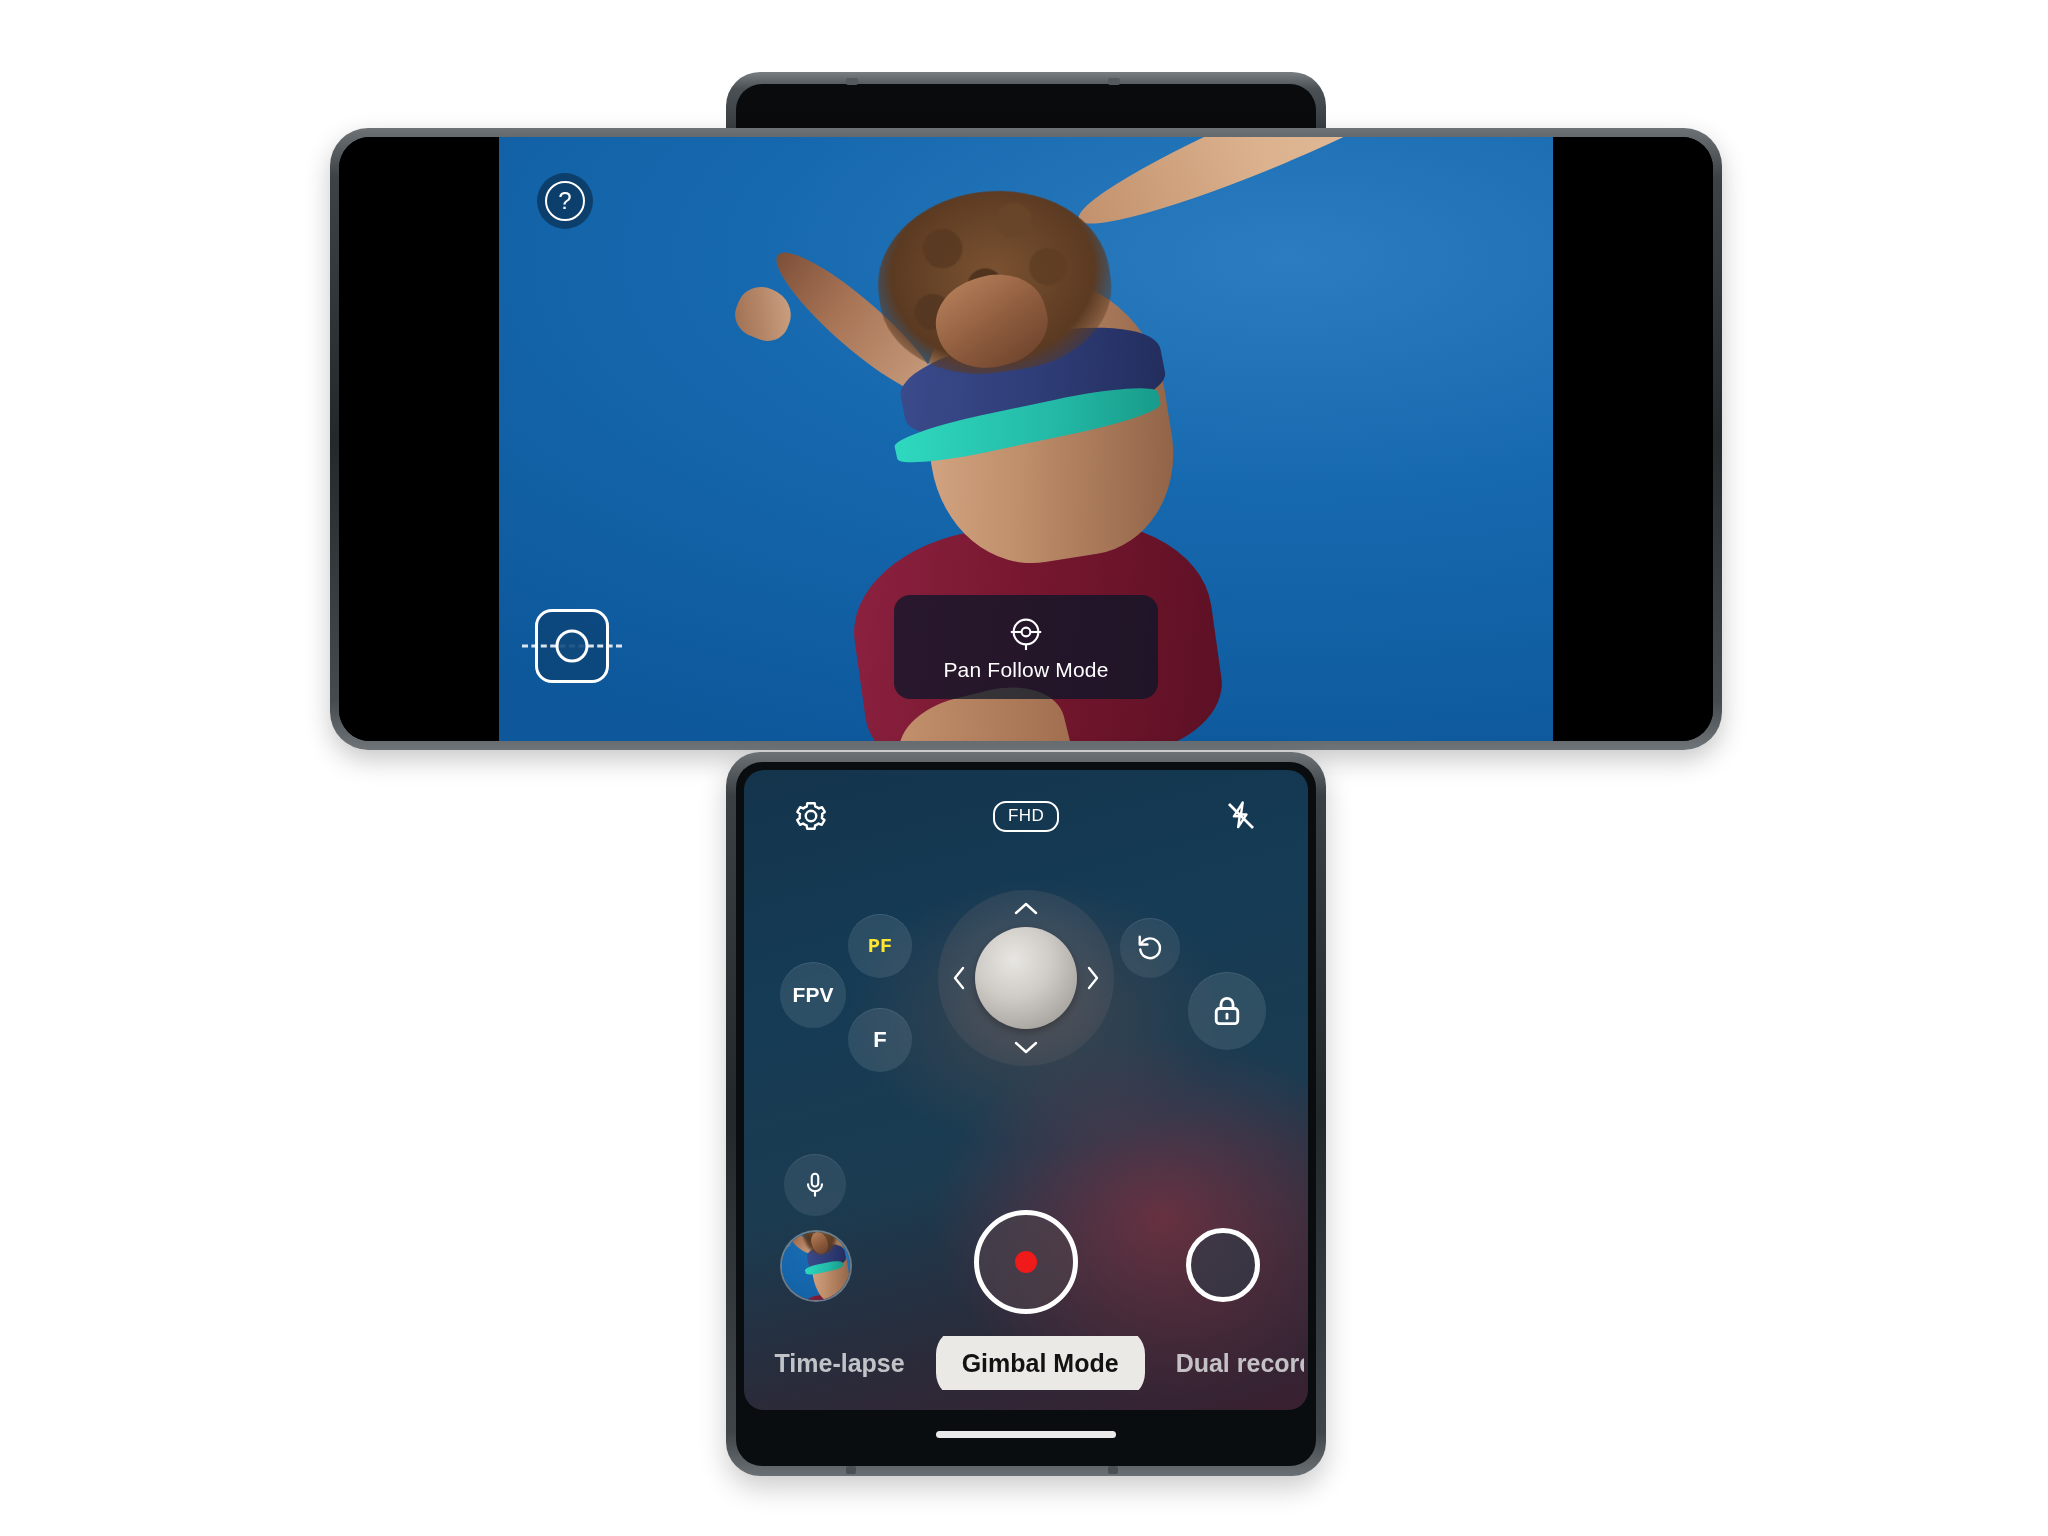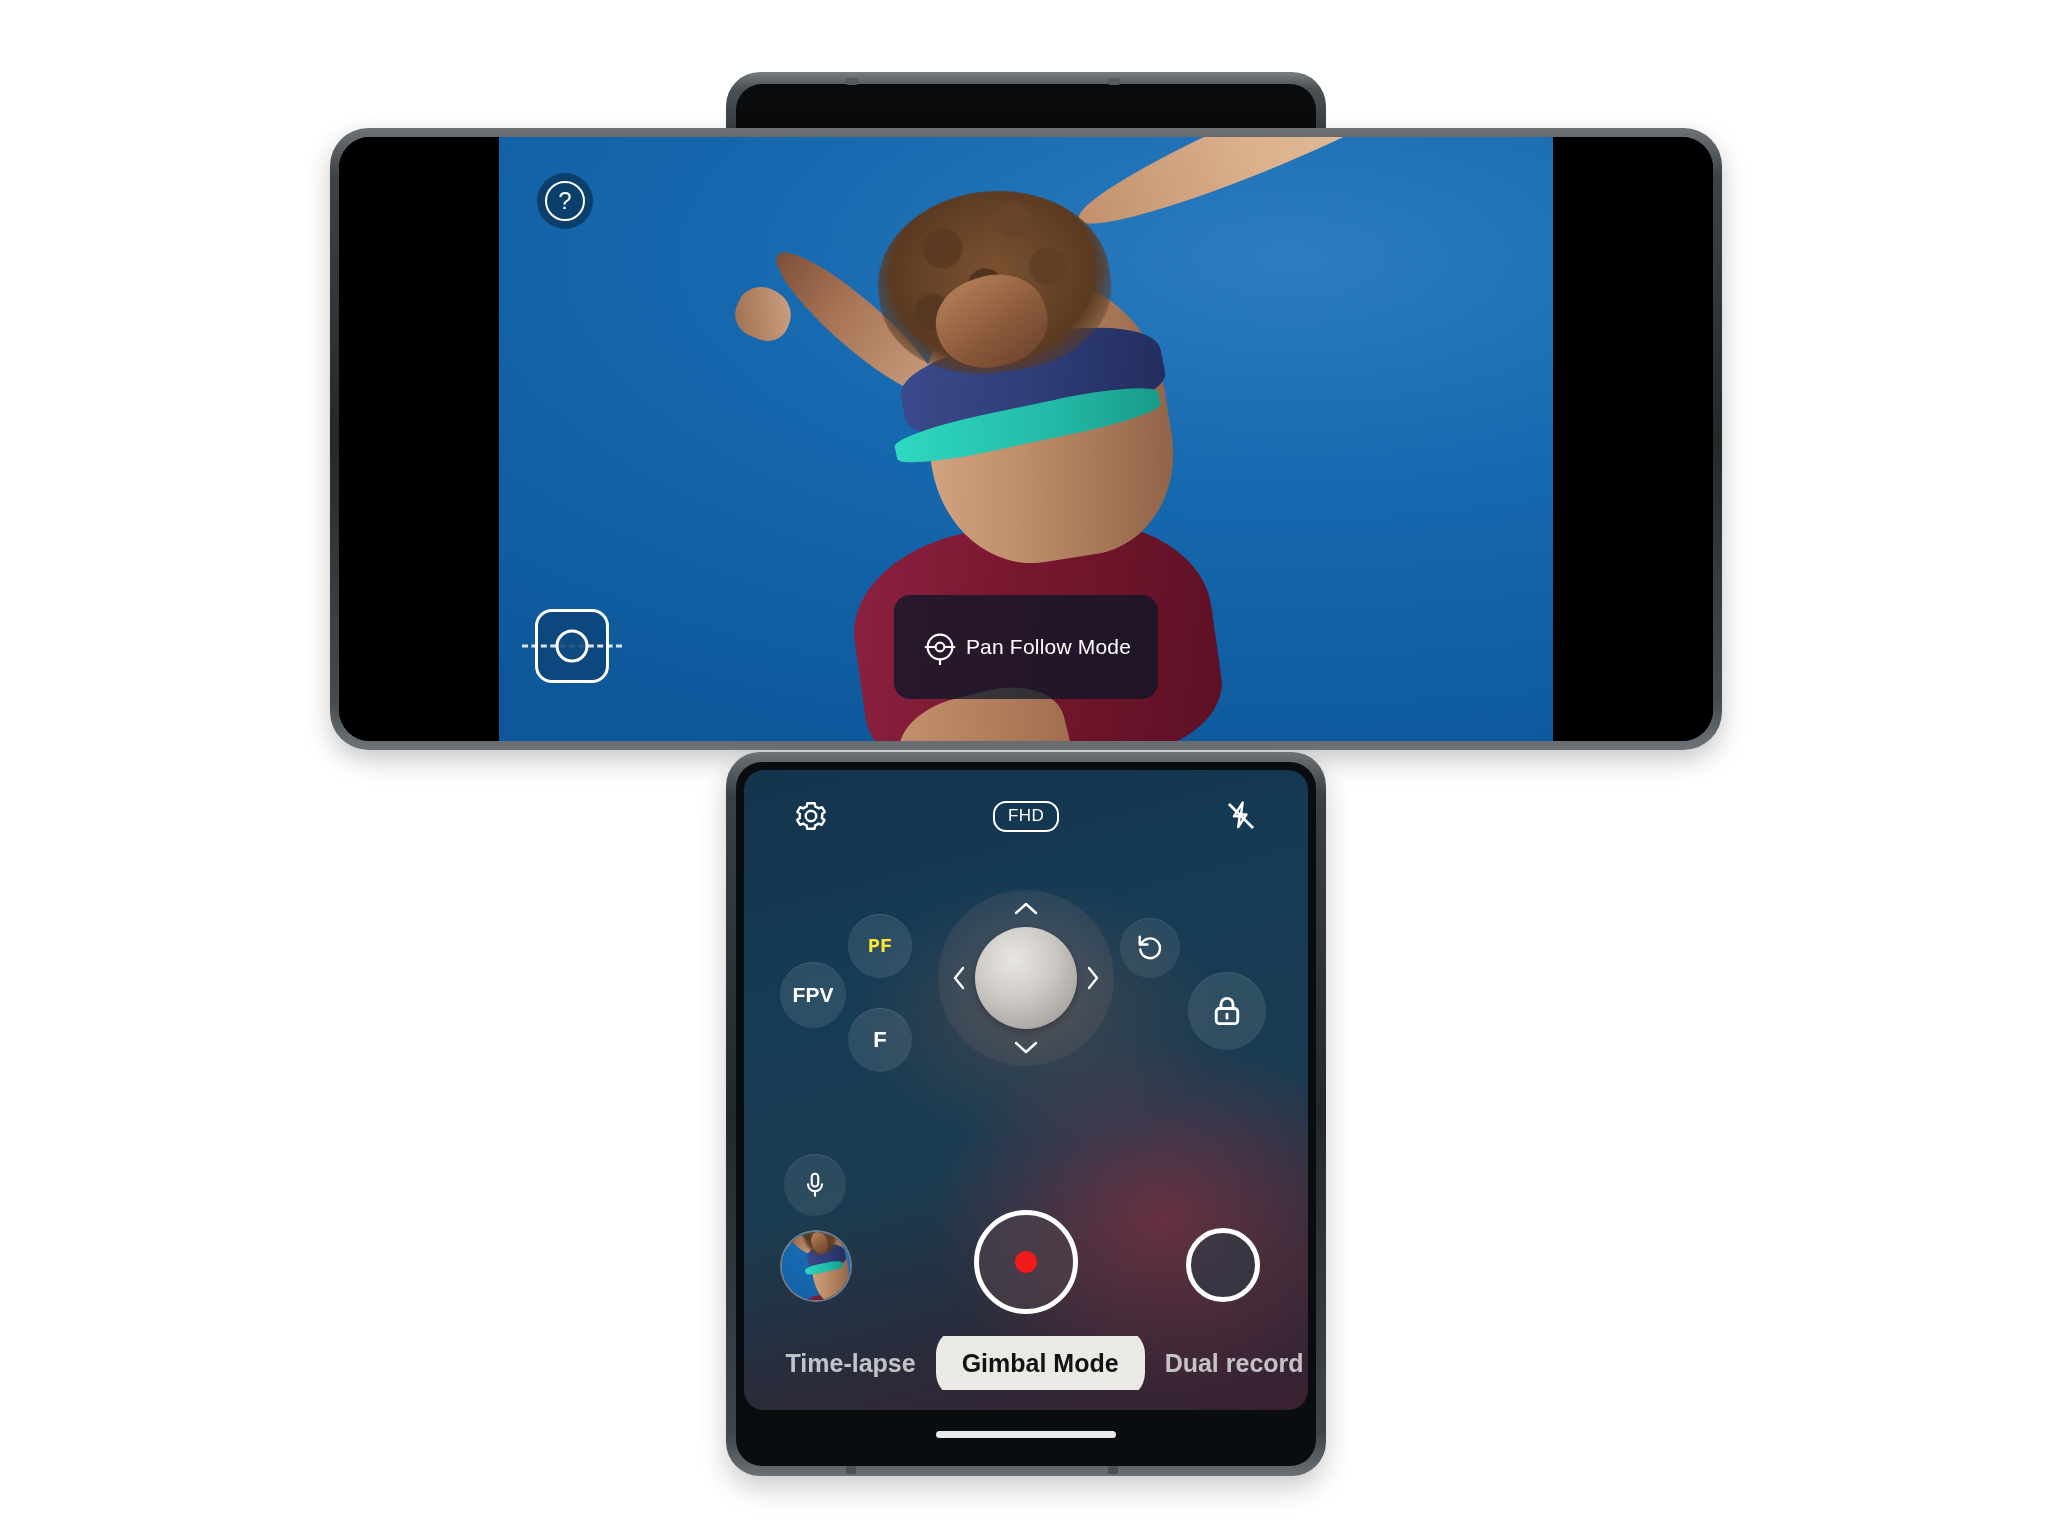--- a/index.html
+++ b/index.html
@@ -153,21 +153,21 @@
     width: 27px; height: 27px; border-radius:50%;
     border: 3px solid #fff; background: rgba(16,74,128,.9);
     transform: translate(-50%,-50%);
   }
   .mode-toast {
     position:absolute; left: 50%; bottom: 42px;
     transform: translateX(-50%);
     width: 264px; height: 104px;
     border-radius: 16px;
     background: rgba(5,22,40,.72);
-    display:flex; flex-direction:row; align-items:center; justify-content:center;
+    display:flex; flex-direction:column; align-items:center; justify-content:center;
     gap: 7px; z-index: 6;
   }
   .toast-icon { width: 38px; height: 38px; }
   .toast-label { color:#fff; font-size: 21px; letter-spacing:.2px; }
 
   
   .phone-back {
     position: absolute;
     left: 726px; top: 72px;
     width: 600px; height: 120px;
@@ -276,21 +276,21 @@
   .rec-dot { width: 22px; height: 22px; border-radius:50%; background:#f01a1a; }
   .snap-btn {
     position:absolute; right: 48px; top: 18px;
     width: 74px; height: 74px; border-radius:50%;
     border: 5px solid #fff;
     background: rgba(45,60,74,.6);
   }
 
   .mode-strip {
     position:absolute; left:0; right:4px; bottom: 20px; height: 54px;
-    display:flex; align-items:center; justify-content:center; gap: 16px;
+    display:flex; align-items:center; justify-content:center; gap: 27px;
     overflow:hidden;
   }
   .mode-item {
     color: rgba(236,238,240,.78);
     font-size: 25px; font-weight: 700; white-space: nowrap;
     padding: 0 4px;
   }
   .mode-item.off-left  { margin-left: -52px; }
   .mode-item.off-right { margin-right: -100px; }
   .mode-item.active {

